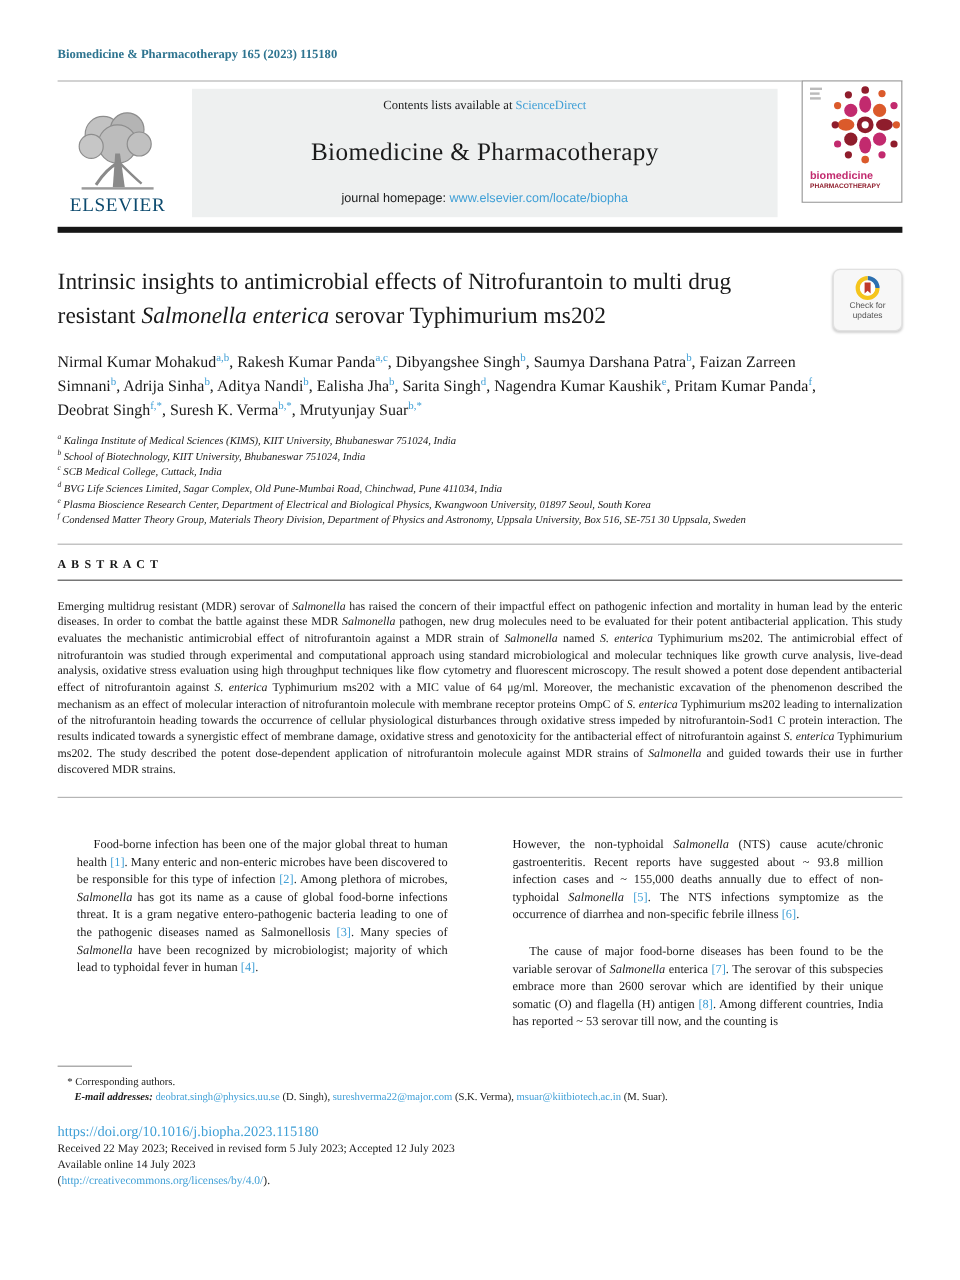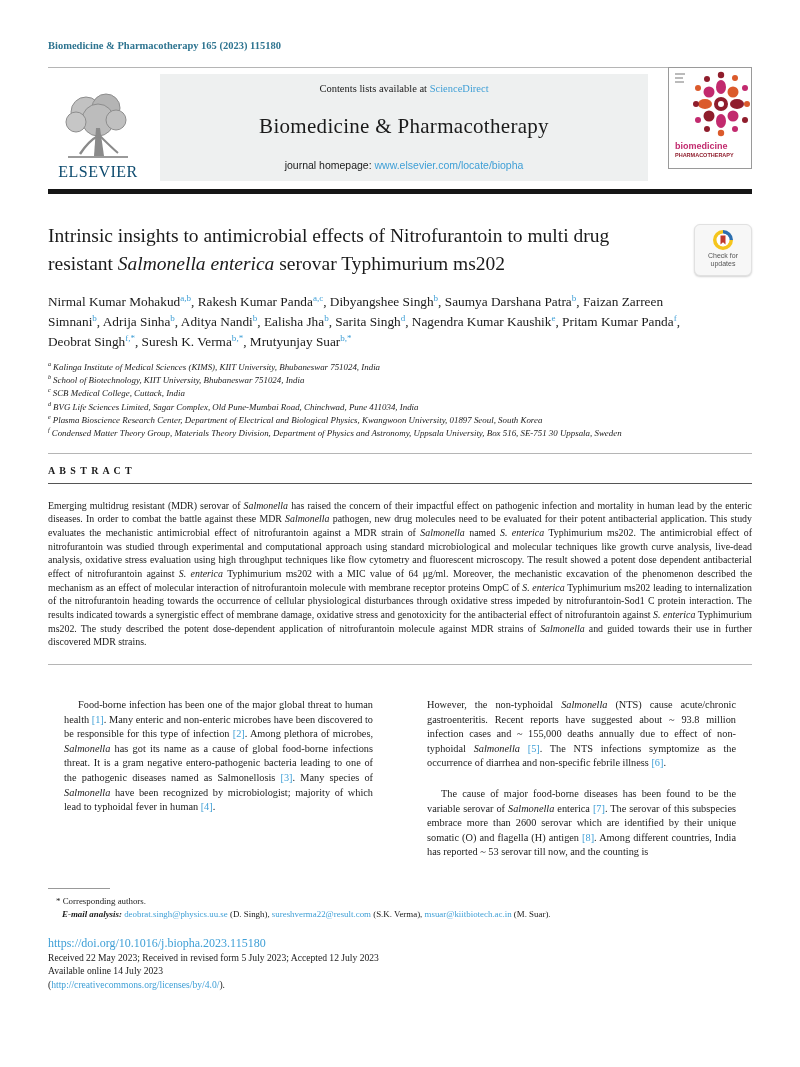--- a/index.html
+++ b/index.html
@@ -193,19 +193,19 @@
       <div class="col">
         <p><span>However, the non-typhoidal </span><span style="font-style: italic;">Salmonella</span><span> (NTS) cause acute/chronic gastroenteritis. Recent reports have suggested about ~ 93.8 million infection cases and ~ 155,000 deaths annually due to effect of non-typhoidal </span><span style="font-style: italic;">Salmonella</span><span> </span><span class="link">[5]</span><span>. The NTS infections symptomize as the occurrence of diarrhea and non-specific febrile illness </span><span class="link">[6]</span><span>.</span></p>
         <p class="indent"><span>The cause of major food-borne diseases has been found to be the variable serovar of </span><span style="font-style: italic;">Salmonella</span><span> enterica </span><span class="link">[7]</span><span>. The serovar of this subspecies embrace more than 2600 serovar which are identified by their unique somatic (O) and flagella (H) antigen </span><span class="link">[8]</span><span>. Among different countries, India has reported ~ 53 serovar till now, and the counting is</span></p>
       </div>
     </div>
   </div>
 
   <div class="bottom">
     <div class="fn-rule"></div>
     <div class="fn-line">* Corresponding authors.</div>
-    <div class="fn-line fn-email"><span style="font-weight: bold; font-style: italic;">E-mail analysis: </span><span class="link">deobrat.singh@physics.uu.se</span><span> (D. Singh), </span><span class="link">sureshverma22@result.com</span><span> (S.K. Verma), </span><span class="link">msuar@kiitbiotech.ac.in</span><span> (M. Suar).</span></div>
+    <div class="fn-line fn-email"><span style="font-weight: bold; font-style: italic;">E-mail addresses: </span><span class="link">deobrat.singh@physics.uu.se</span><span> (D. Singh), </span><span class="link">sureshverma22@major.com</span><span> (S.K. Verma), </span><span class="link">msuar@kiitbiotech.ac.in</span><span> (M. Suar).</span></div>
     <div class="doi-line"><span class="link">https://doi.org/10.1016/j.biopha.2023.115180</span></div>
     <div class="meta-line">Received 22 May 2023; Received in revised form 5 July 2023; Accepted 12 July 2023</div>
     <div class="meta-line">Available online 14 July 2023</div>
     <div class="meta-line"><span>(</span><span class="link">http://creativecommons.org/licenses/by/4.0/</span><span>).</span></div>
   </div>
 </div>
 
 </body></html>

